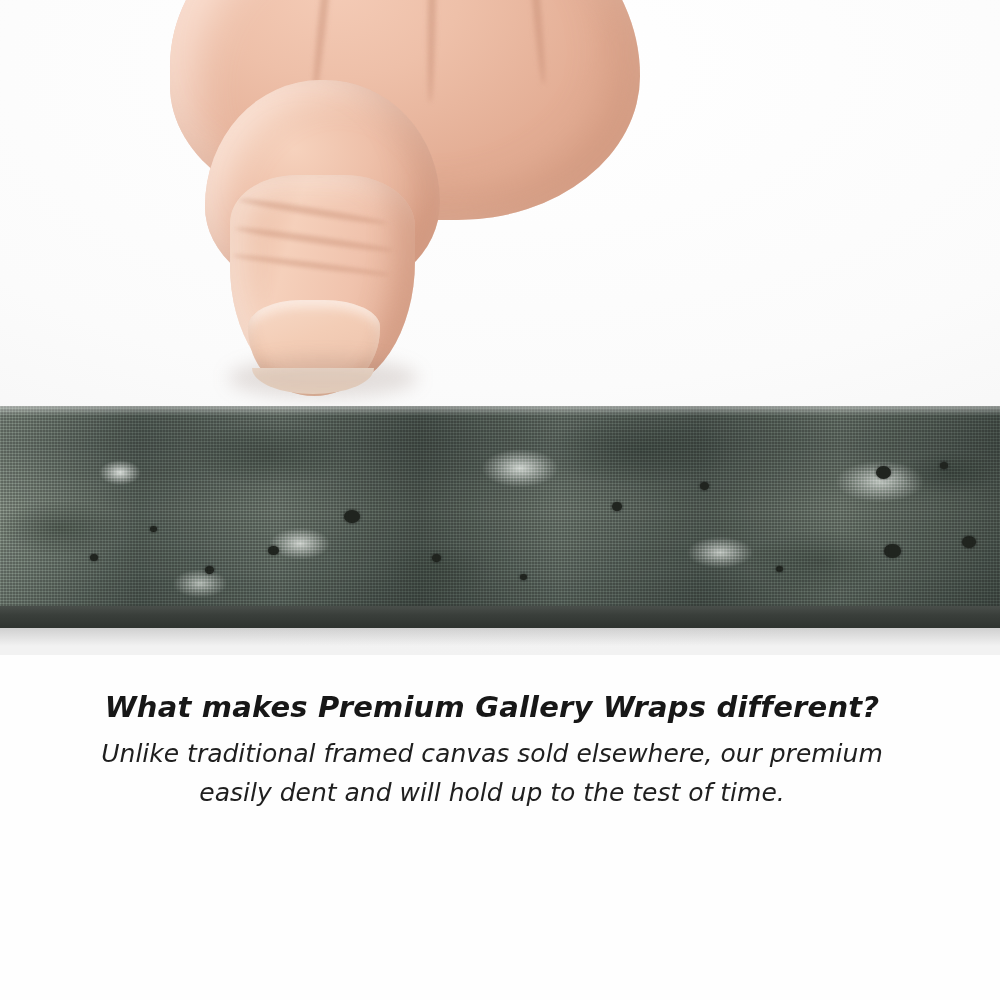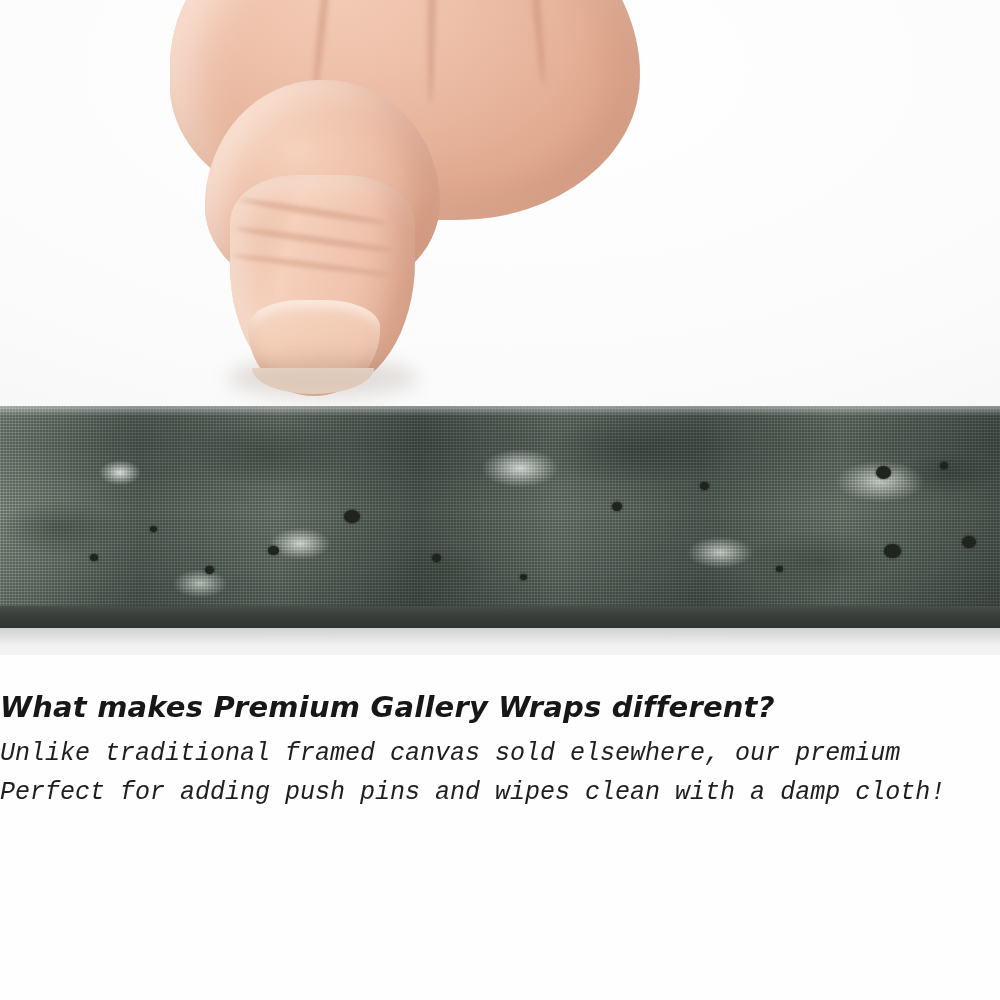--- a/index.html
+++ b/index.html
@@ -211,37 +211,37 @@
     height: 18px;
     background: linear-gradient(180deg, rgba(120,120,120,0.28) 0%, rgba(255,255,255,0) 100%);
   }
 
   
   .caption {
     position: absolute;
     left: 0;
     top: 690px;
     width: 984px;
+    text-align: center;
     color: #1d1d1d;
     font-family: "DejaVu Sans", sans-serif;
     font-style: italic;
   }
   .caption-title {
     font-size: 29px;
     font-weight: 700;
     letter-spacing: 0.2px;
     margin: 0 0 10px 0;
     color: #171717;
   }
   .caption-line {
     font-size: 25px;
     line-height: 39px;
     color: #1f1f1f;
     margin: 0;
-    font-family: Liberation Mono, monospace;
   }
 </style>
 </head>
 <body>
 
 <div class="page">
 
   <div class="photo">
     <div class="photo-bg"></div>
 
@@ -283,16 +283,16 @@
 
       <div class="strip-top-shade"></div>
       <div class="strip-bottom"></div>
     </div>
     <div class="strip-dropshadow"></div>
   </div>
 
   <div class="caption">
     <p class="caption-title">What makes Premium Gallery Wraps different?</p>
     <p class="caption-line">Unlike traditional framed canvas sold elsewhere, our premium</p>
-    <p class="caption-line">Perfect for adding push pins and wipes clean with a damp cloth!</p>
+    <p class="caption-line">easily dent and will hold up to the test of time.</p>
   </div>
 
 </div>
 
 </body></html>

